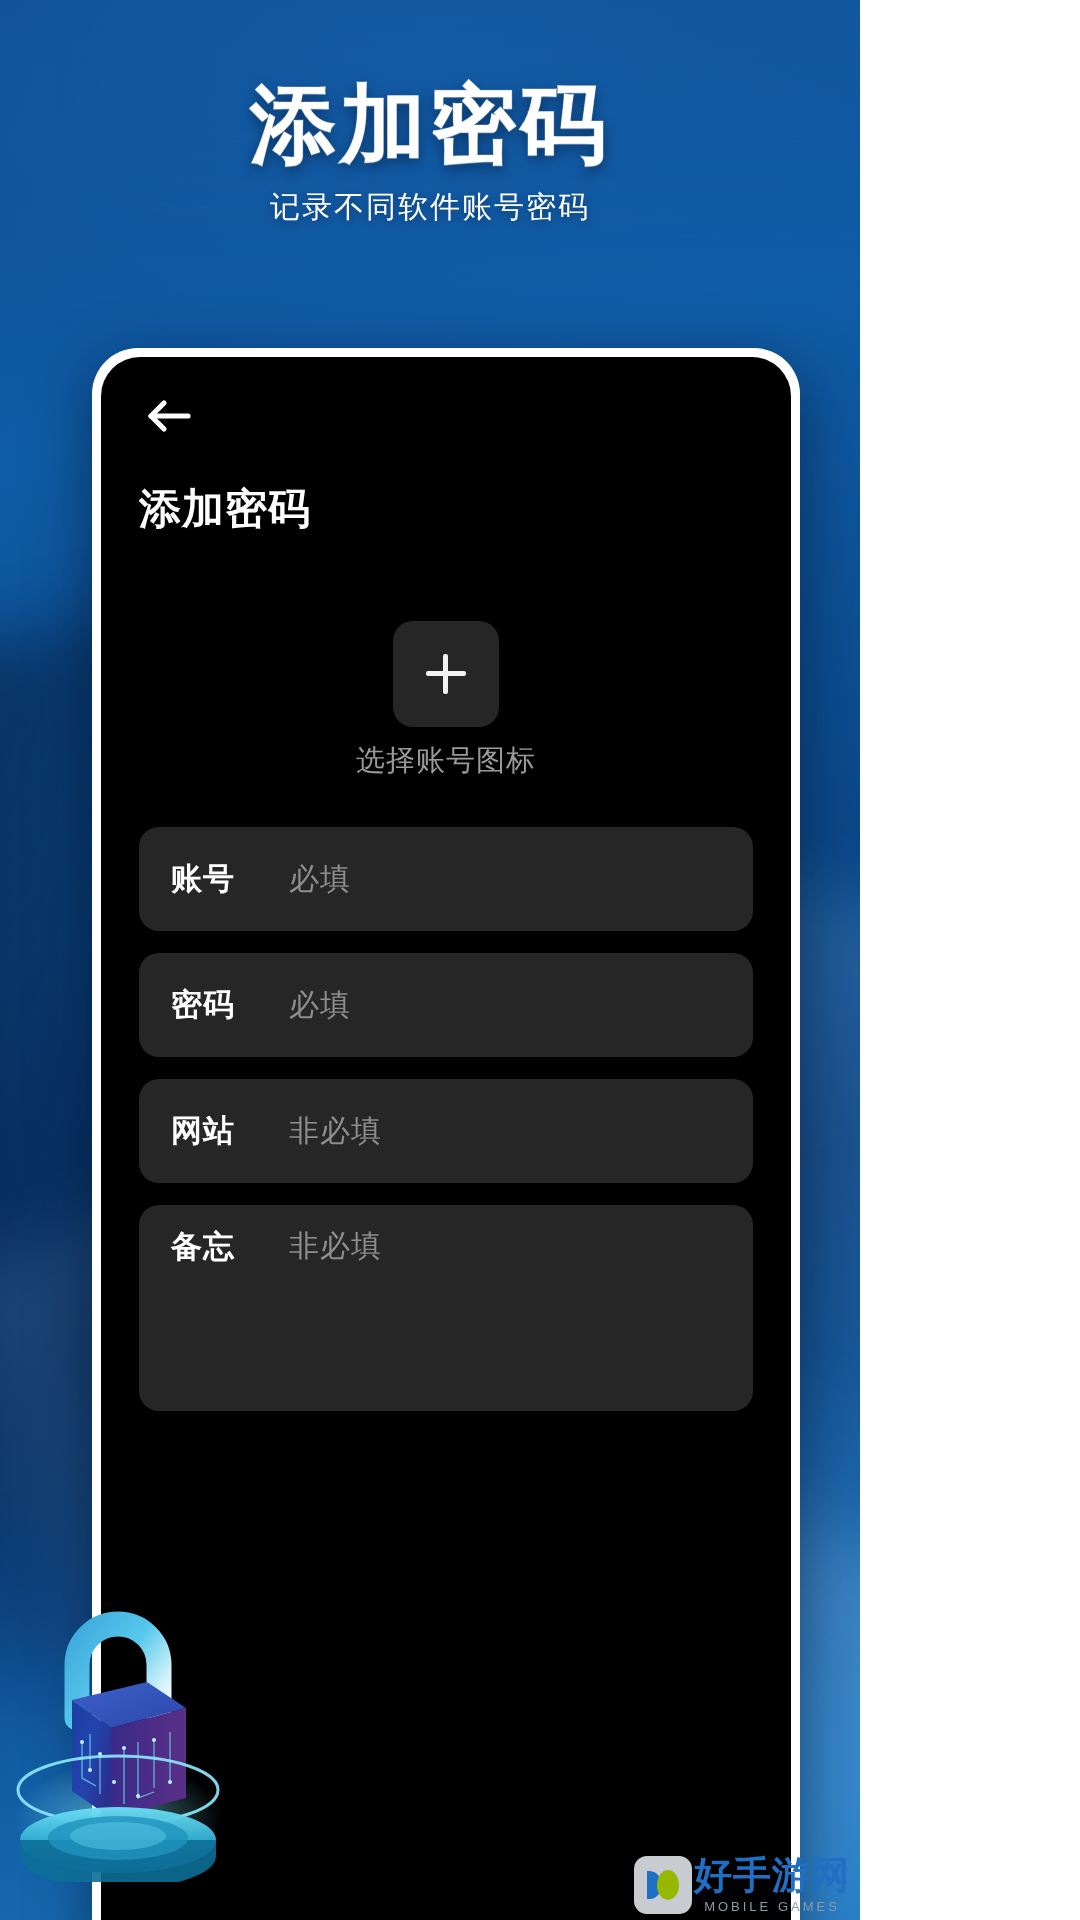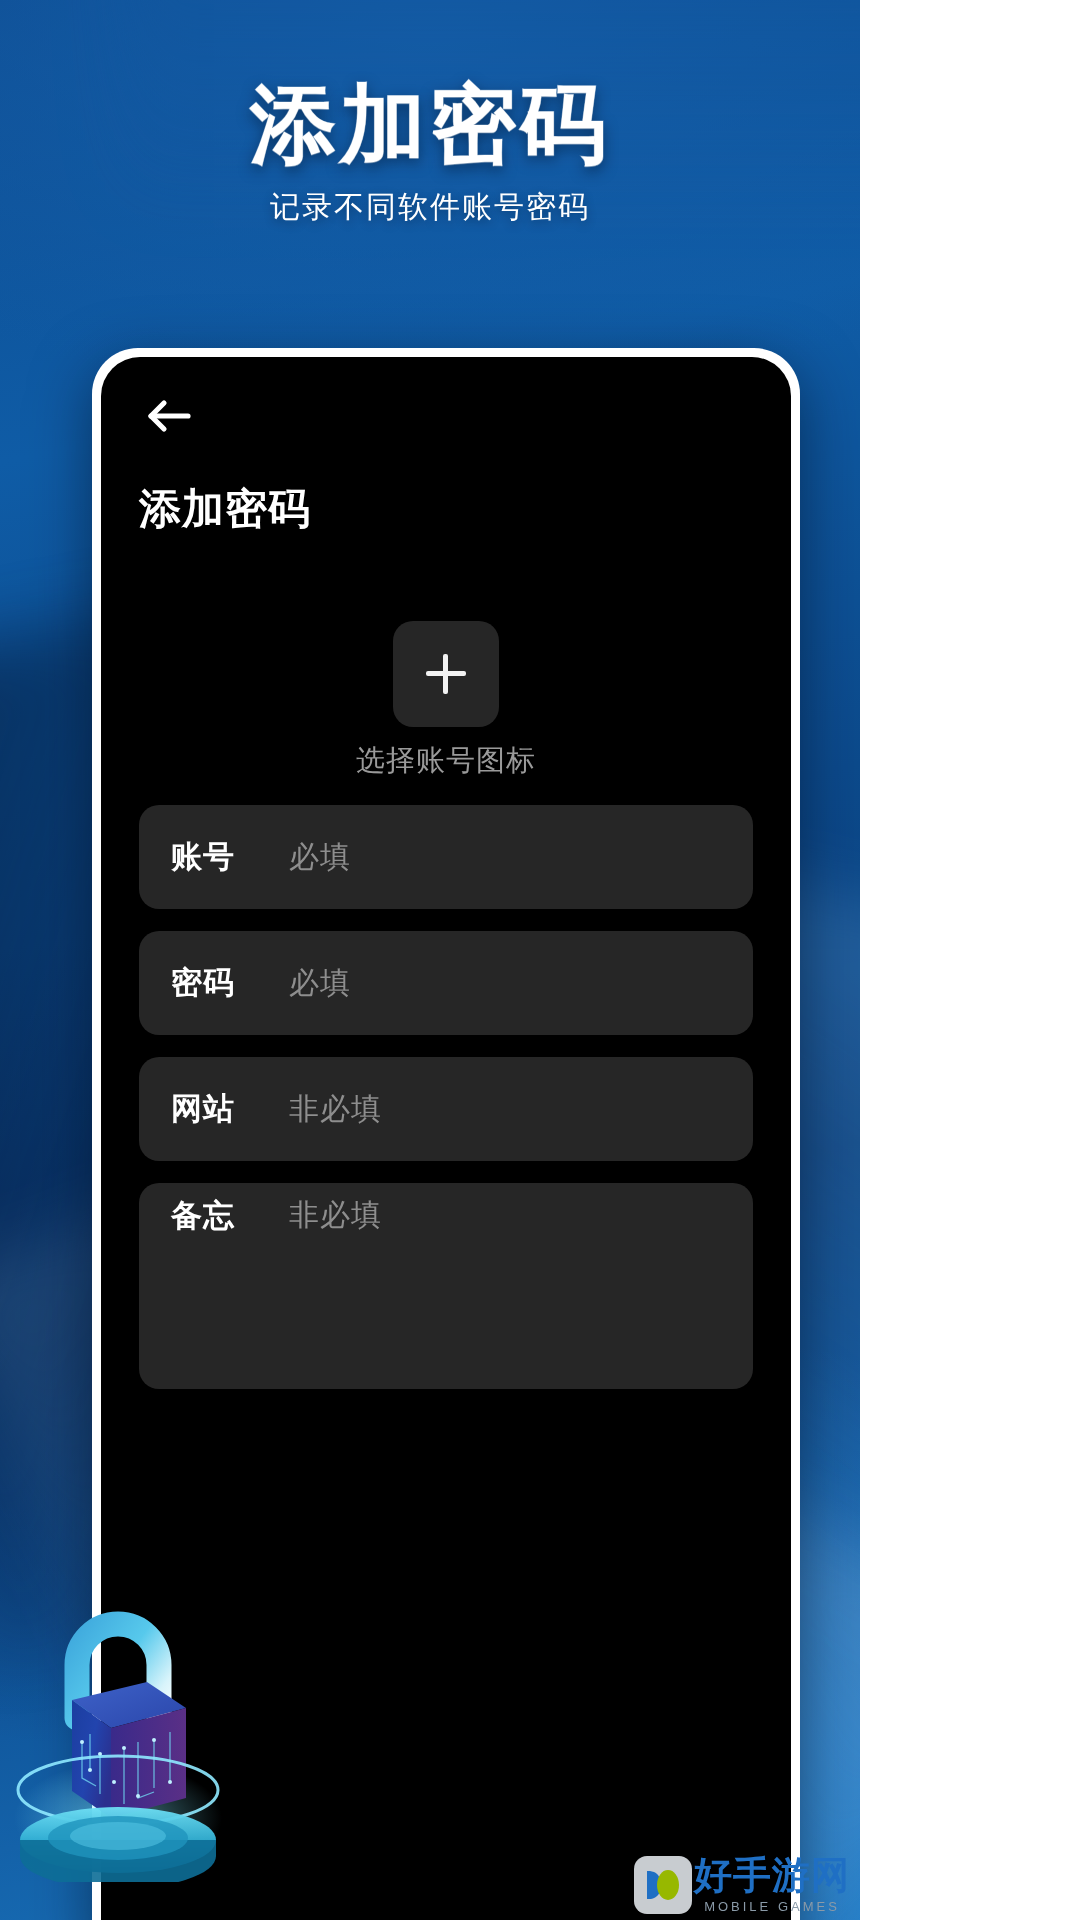--- a/index.html
+++ b/index.html
@@ -145,37 +145,37 @@
   .plus-icon::after  { top:0; left:17px; width:5px; height:40px; }
   .icon-picker-label {
     margin-top:14px;
     font-size:29px;
     color:#9a9a9a;
     letter-spacing:1px;
   }
 
   
   .fields {
-    margin-top:24px;
+    margin-top:46px;
     padding:0 38px;
     display:flex; flex-direction:column; gap:22px;
   }
   .field {
     background:#262626;
     border-radius:20px;
     display:flex;
     align-items:center;
     padding:0 32px;
     height:104px;
     cursor:text;
   }
   .field.tall {
     height:206px;
     align-items:flex-start;
-    padding-top:12px;
+    padding-top:21px;
   }
   .field-label {
     font-size:31px;
     font-weight:bold;
     color:#ffffff;
     min-width:98px;
     letter-spacing:1px;
   }
   .field-input {
     font-size:30px;

